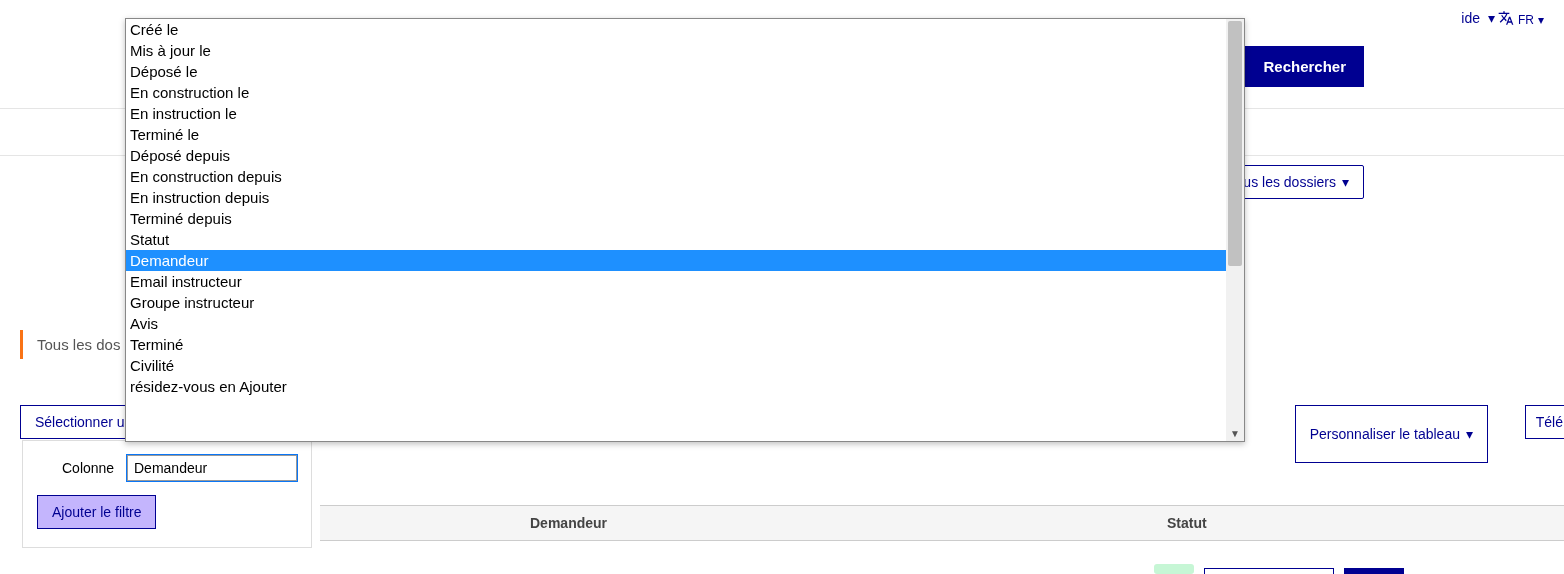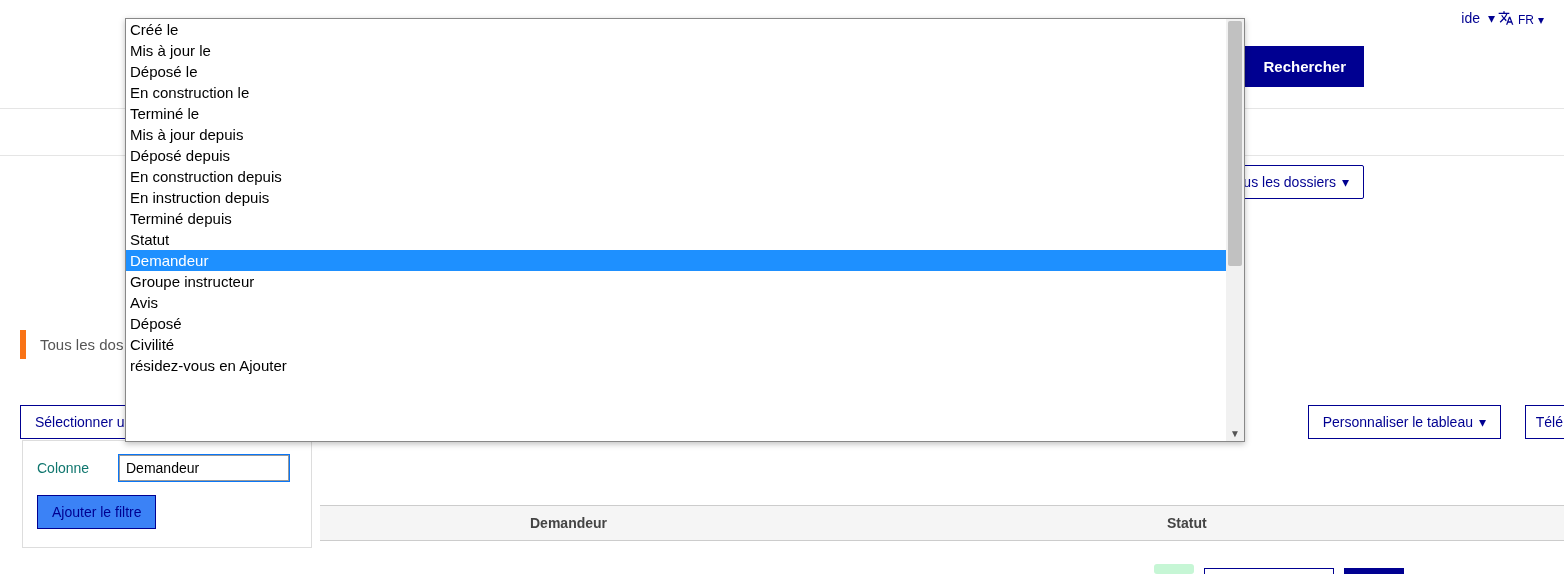--- a/index.html
+++ b/index.html
@@ -16,34 +16,34 @@
   .search-btn svg { width:16px; height:16px; fill:#fff; }
 
   .tags-btn { position: absolute; top: 165px; right: 200px; border: 1px solid #000091; color: #000091; background: #fff; padding: 8px 14px; font-size: 14px; display: flex; align-items: center; gap: 6px; border-radius: 2px; }
 
   
   .hr1 { position: absolute; top: 108px; left: 0; right: 0; border-top: 1px solid #e5e5e5; }
   .hr2 { position: absolute; top: 155px; left: 0; right: 0; border-top: 1px solid #e5e5e5; }
 
   
   .tab-strip { position: absolute; top: 330px; left: 20px; }
-  .tab-active { border-left: 6px solid #f97316; padding: 6px 14px; color: #555; font-size: 15px; }
+  .tab-active { border-left: 3px solid #f97316; padding: 6px 14px; color: #555; font-size: 15px; }
 
   
   .select-filter-btn { position: absolute; top: 405px; left: 20px; border: 1px solid #000091; color: #000091; background:#fff; padding: 8px 14px; font-size: 14px; }
 
   .filter-panel { position: absolute; top: 440px; left: 22px; width: 290px; border: 1px solid #ddd; background:#fff; padding: 14px 14px 18px 14px; }
   .filter-row { display:flex; align-items:center; gap:12px; margin-bottom: 14px; }
-  .filter-row label { width: 70px; font-size: 14px; color: #0f766e; }
+  .filter-row label { width: 70px; font-size: 14px; color: #000000; margin-left: 25px; }
   .filter-row input[type="text"] { border:1px solid #999; padding:4px 6px; font-size:14px; height:26px; }
   .col-input { width: 170px; border:1px solid #0a76f6; outline:1px solid #0a76f6; }
   .val-input { width: 170px; }
-  .add-filter { border:1px solid #000091; color:#000091; background:#3b82f6; padding:8px 14px; font-size:14px; }
+  .add-filter { border:1px solid #000091; color:#000091; background:#c4b5fd; padding:8px 14px; font-size:14px; }
 
-  .personalize-btn { position: absolute; top: 405px; right: 63px; border:1px solid #000091; color:#000091; background:#fff; padding:8px 14px; font-size:14px; display:flex; align-items:center; gap:6px;}
+  .personalize-btn { position: absolute; top: 405px; right: 76px; border:1px solid #000091; color:#000091; background:#fff; padding:20px 14px; font-size:14px; display:flex; align-items:center; gap:6px;}
   .tele-btn { position: absolute; top: 405px; right: -10px; border:1px solid #000091; color:#000091; background:#fff; padding:8px 10px; font-size:14px; }
 
   
   .table-head { position: absolute; top: 505px; left: 320px; right: 0; height: 36px; background: #f5f5f5; border-top:1px solid #ccc; border-bottom:1px solid #ccc; display:flex; align-items:center; }
   .th { font-size: 14px; color:#444; font-weight:bold; }
   .th.demandeur { margin-left: 210px; }
   .th.statut { margin-left: 560px; }
 
   .table-row-partial { position:absolute; top:545px; left:320px; right:0; height:30px; background:#fff; border-bottom:1px solid #eee; }
   .row-btn-outline { position:absolute; right:230px; top:568px; width:130px; height:6px; border:1px solid #000091; border-bottom:none; }
@@ -136,31 +136,32 @@
 <div class="row-badge"></div>
 <div class="row-btn-outline"></div>
 <div class="row-btn-solid"></div>
 
 <div class="dropdown-shell">
   <div class="option-list" id="option-list">
       <div class="option">Créé le</div>
       <div class="option">Mis à jour le</div>
       <div class="option">Déposé le</div>
       <div class="option">En construction le</div>
+      <div class="option">En instruction le</div>
       <div class="option">Terminé le</div>
-      <div class="option">Mis à jour depuis</div>
       <div class="option">Déposé depuis</div>
       <div class="option">En construction depuis</div>
       <div class="option">En instruction depuis</div>
       <div class="option">Terminé depuis</div>
       <div class="option">Statut</div>
       <div class="option selected">Demandeur</div>
+      <div class="option">Email instructeur</div>
       <div class="option">Groupe instructeur</div>
       <div class="option">Avis</div>
-      <div class="option">Déposé</div>
+      <div class="option">Terminé</div>
       <div class="option">Civilité</div>
       <div class="option">résidez-vous en Ajouter</div>
     </div>
   <div class="scroll-track">
     <div class="scroll-thumb"></div>
     <div class="scroll-arrow-down">▼</div>
   </div>
 </div>
 
 </body></html>

